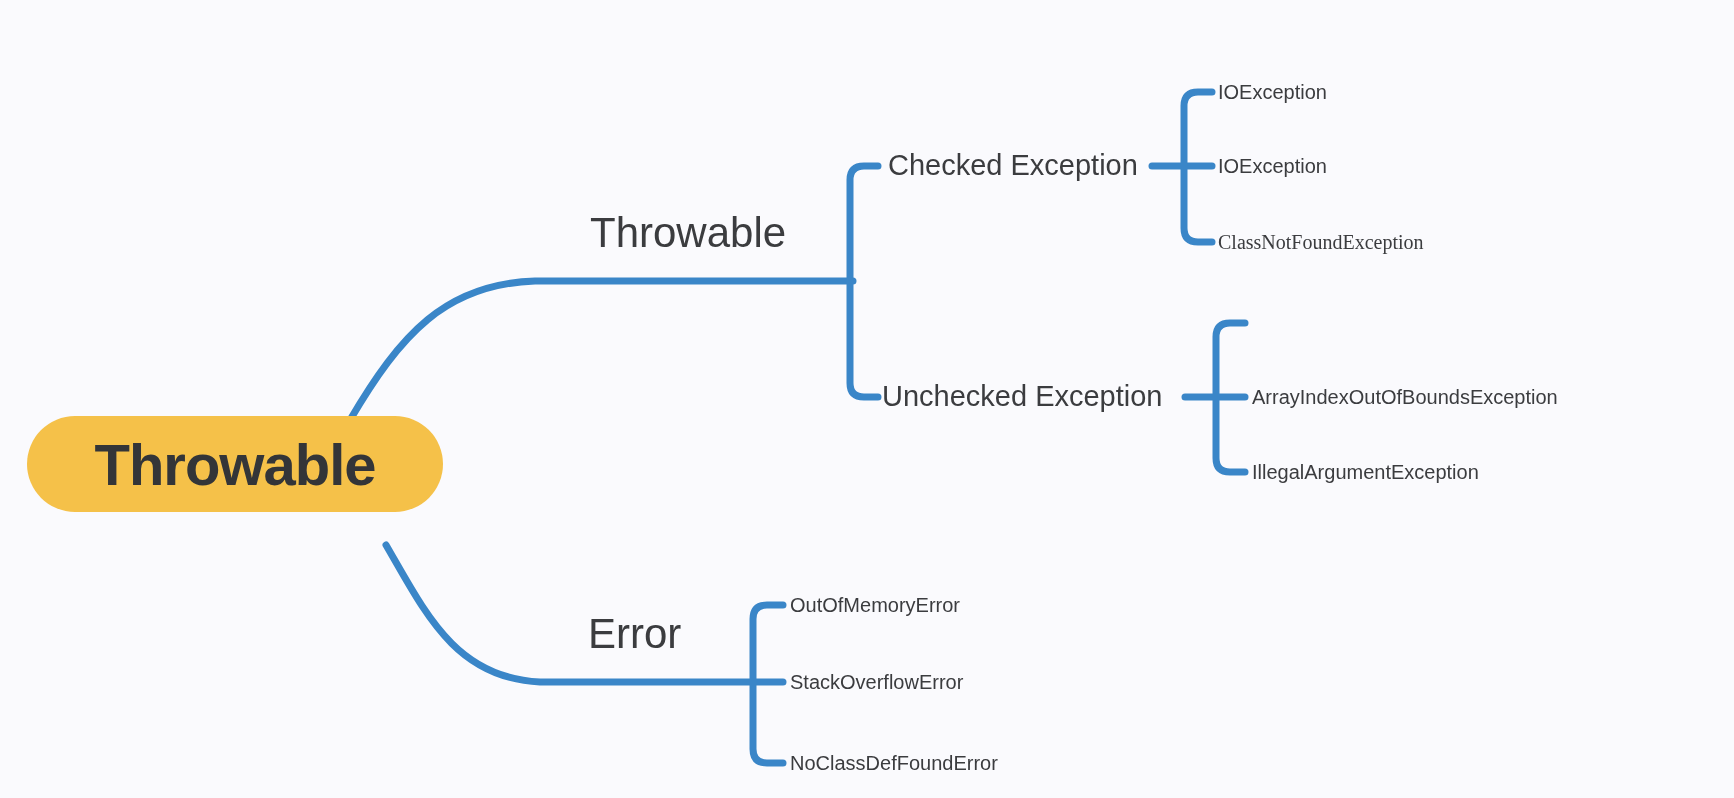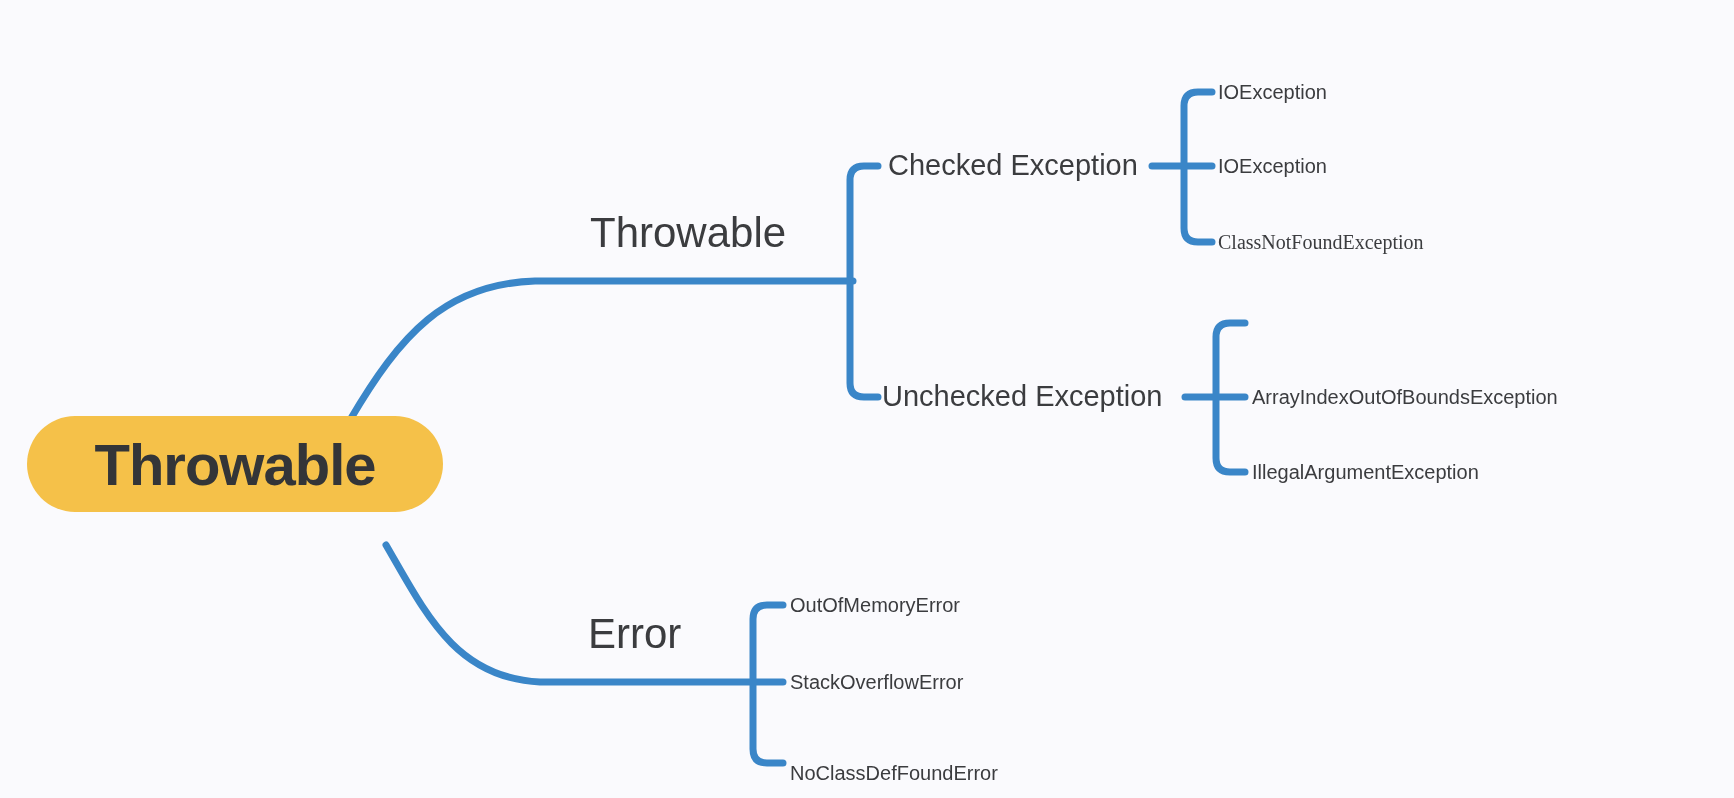--- a/index.html
+++ b/index.html
@@ -102,15 +102,15 @@
 
 
   <div class="node-label leaf" style="left:1252px; top:397px;">ArrayIndexOutOfBoundsException</div>
 
   <div class="node-label leaf" style="left:1252px; top:472px;">IllegalArgumentException</div>
 
   <div class="node-label leaf" style="left:790px; top:605px;">OutOfMemoryError</div>
 
   <div class="node-label leaf" style="left:790px; top:682px;">StackOverflowError</div>
 
-  <div class="node-label leaf" style="left:790px; top:763px;margin-top:10px;">NoClassDefFoundError</div>
+  <div class="node-label leaf" style="left:790px; top:763px;">NoClassDefFoundError</div>
 
 </div>
 
 </body></html>

